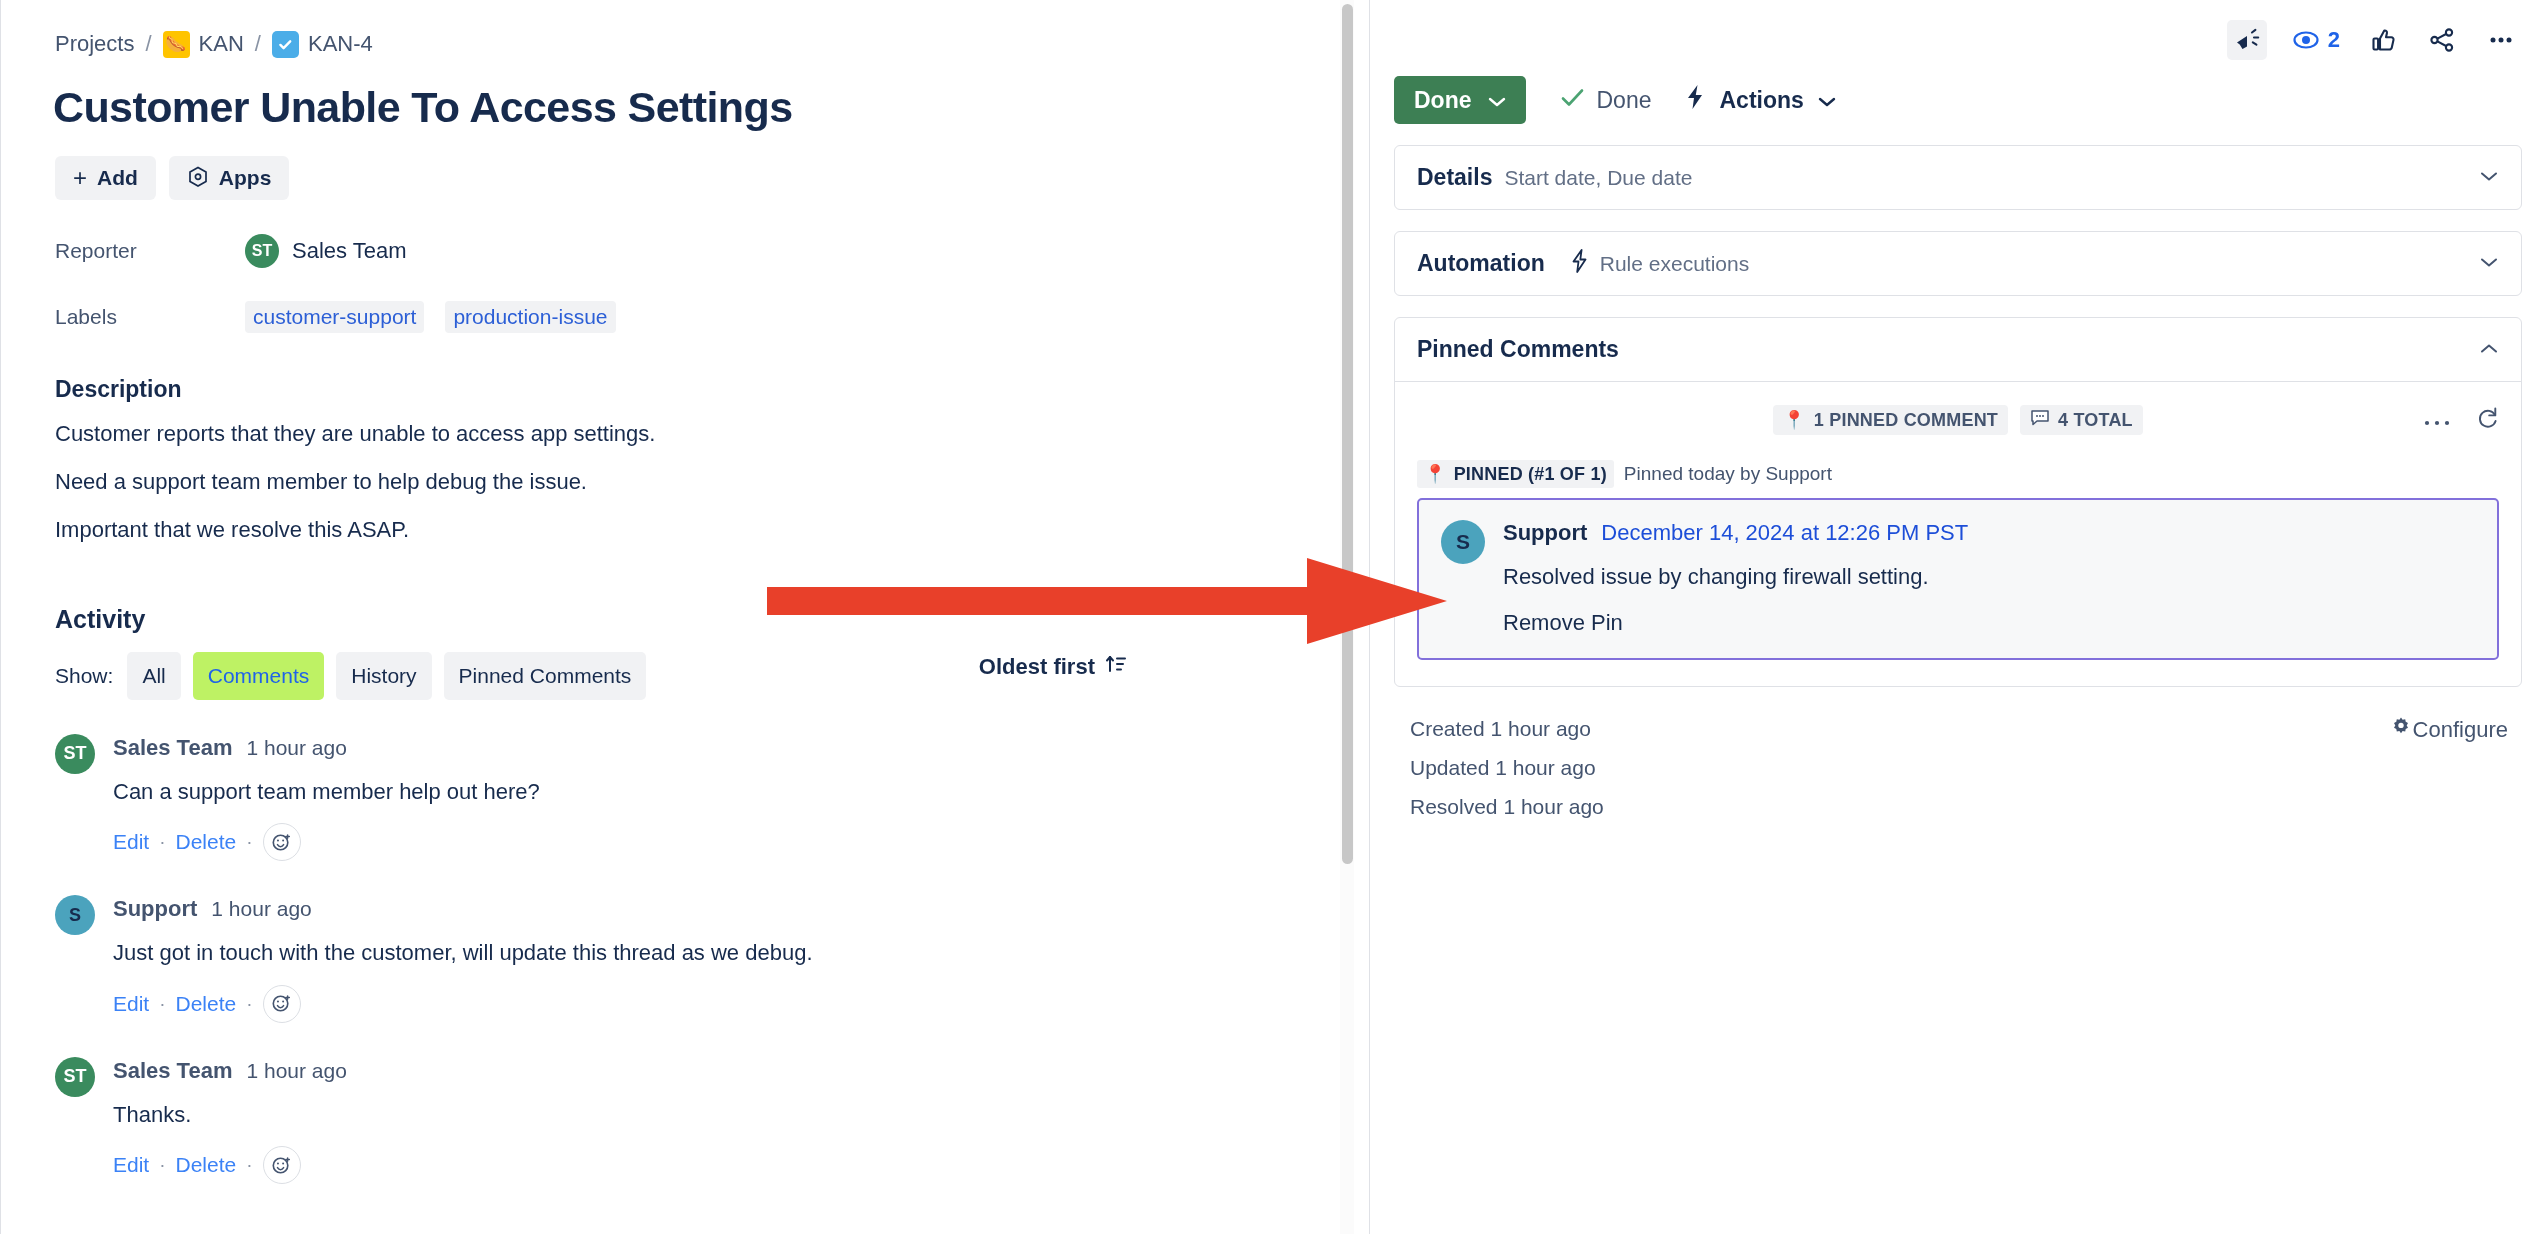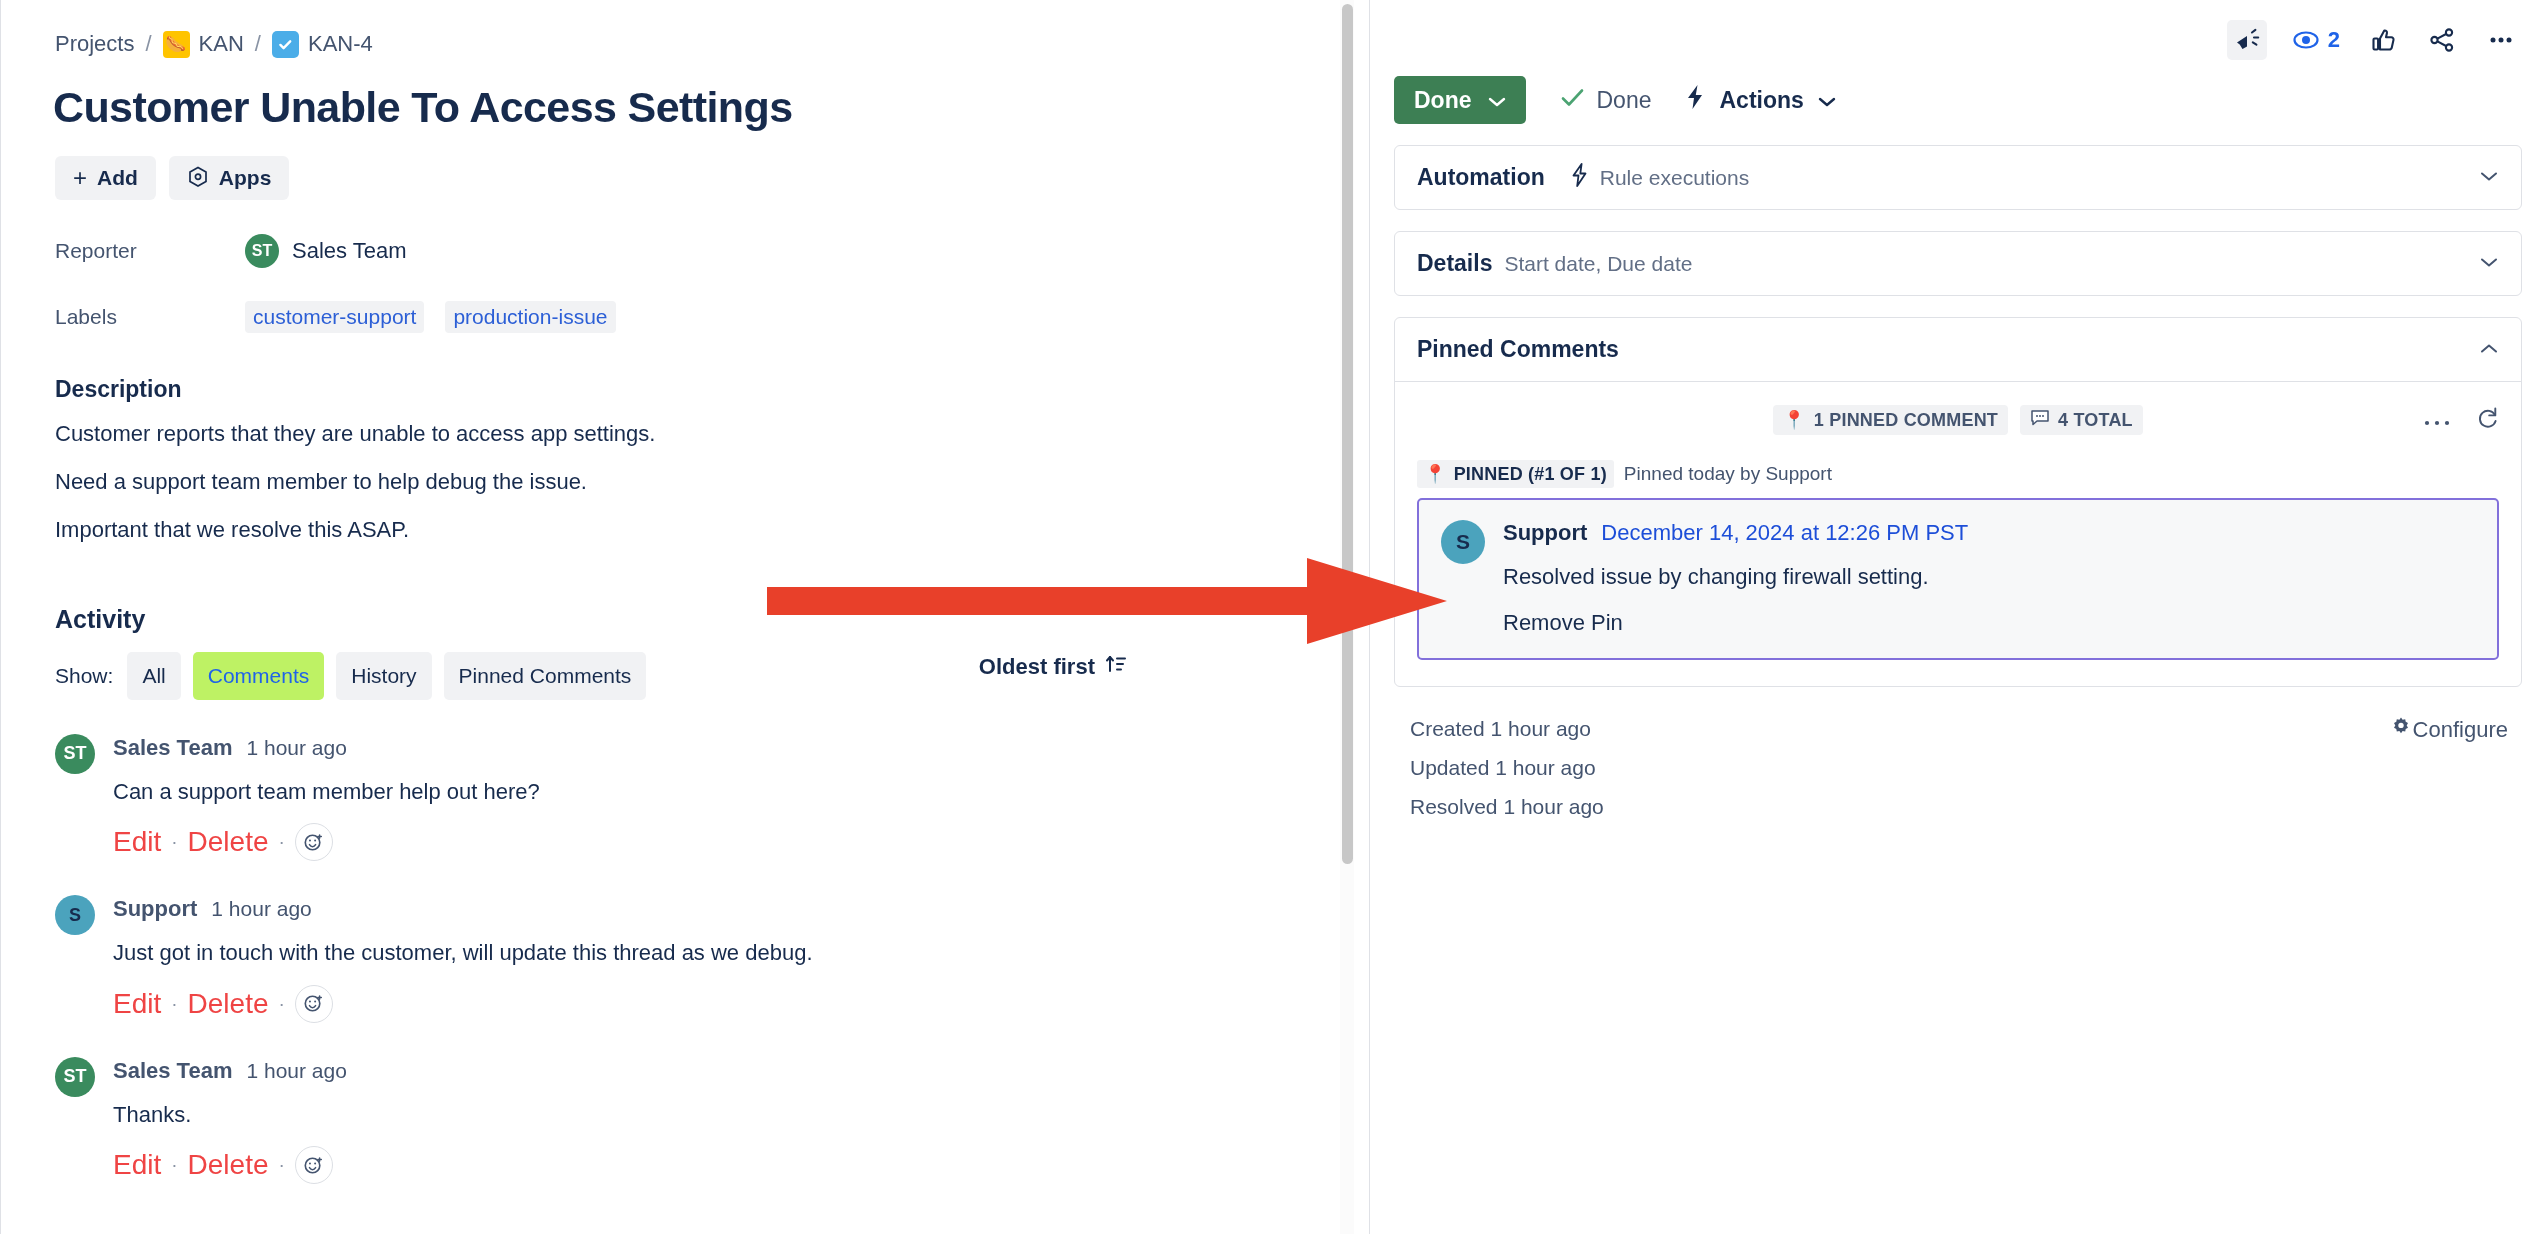--- a/index.html
+++ b/index.html
@@ -125,21 +125,21 @@
 
   .comment { display: flex; gap: 18px; margin-top: 34px; }
   .comment-body { padding-top: 1px; }
   .comment-meta { display: flex; align-items: baseline; gap: 14px; }
   .c-author { font-size: 22px; font-weight: 700; color: #44546F; }
   .c-time { font-size: 21px; color: #44546F; }
   .c-text { font-size: 22px; color: #172B4D; margin-top: 17px; line-height: 1.3; }
   .c-actions { display: flex; align-items: center; gap: 10px; margin-top: 17px; }
   .c-act {
     background: none; border: none; padding: 0; cursor: pointer;
-    font-family: inherit; font-size: 28px; color: #ef4444;
+    font-family: inherit; font-size: 21px; color: #3b82f6;
   }
   .c-dot { color: #8993A4; font-size: 19px; }
   .emoji-btn {
     width: 38px; height: 38px; border-radius: 50%;
     border: 1px solid #DCDFE4; background: #fff;
     display: inline-flex; align-items: center; justify-content: center;
     cursor: pointer;
   }
 
   
@@ -476,39 +476,39 @@
         <span>
           <svg width="18" height="12" viewBox="0 0 18 12">
               <path d="M2 3l7 6 7-6" stroke="#172B4D" stroke-width="2.4" fill="none" stroke-linecap="round" stroke-linejoin="round"></path>
             </svg>
         </span>
       </button>
     </div>
 
     <div class="panel">
       <div class="panel-head">
+        <span class="panel-title">Details</span>
+        <span class="panel-sub">Start date, Due date</span>
+        <span class="chev">
+          <svg width="20" height="13" viewBox="0 0 20 13">
+              <path d="M3 3.5l7 6 7-6" stroke="#44546F" stroke-width="2" fill="none" stroke-linecap="round" stroke-linejoin="round"></path>
+            </svg>
+        </span>
+      </div>
+    </div>
+
+    <div class="panel">
+      <div class="panel-head">
         <span class="panel-title">Automation</span>
         <span class="panel-sub gap">
           <svg width="17" height="24" viewBox="0 0 17 24">
               <path d="M10.6 1L2.5 12.5h5L6.2 23 14.5 10.5h-5.2z" fill="none" stroke="#172B4D" stroke-width="1.8" stroke-linejoin="round"></path>
             </svg>
         </span>
         <span class="panel-sub">Rule executions</span>
-        <span class="chev">
-          <svg width="20" height="13" viewBox="0 0 20 13">
-              <path d="M3 3.5l7 6 7-6" stroke="#44546F" stroke-width="2" fill="none" stroke-linecap="round" stroke-linejoin="round"></path>
-            </svg>
-        </span>
-      </div>
-    </div>
-
-    <div class="panel">
-      <div class="panel-head">
-        <span class="panel-title">Details</span>
-        <span class="panel-sub">Start date, Due date</span>
         <span class="chev">
           <svg width="20" height="13" viewBox="0 0 20 13">
               <path d="M3 3.5l7 6 7-6" stroke="#44546F" stroke-width="2" fill="none" stroke-linecap="round" stroke-linejoin="round"></path>
             </svg>
         </span>
       </div>
     </div>
 
     <div class="panel">
       <div class="panel-head">

